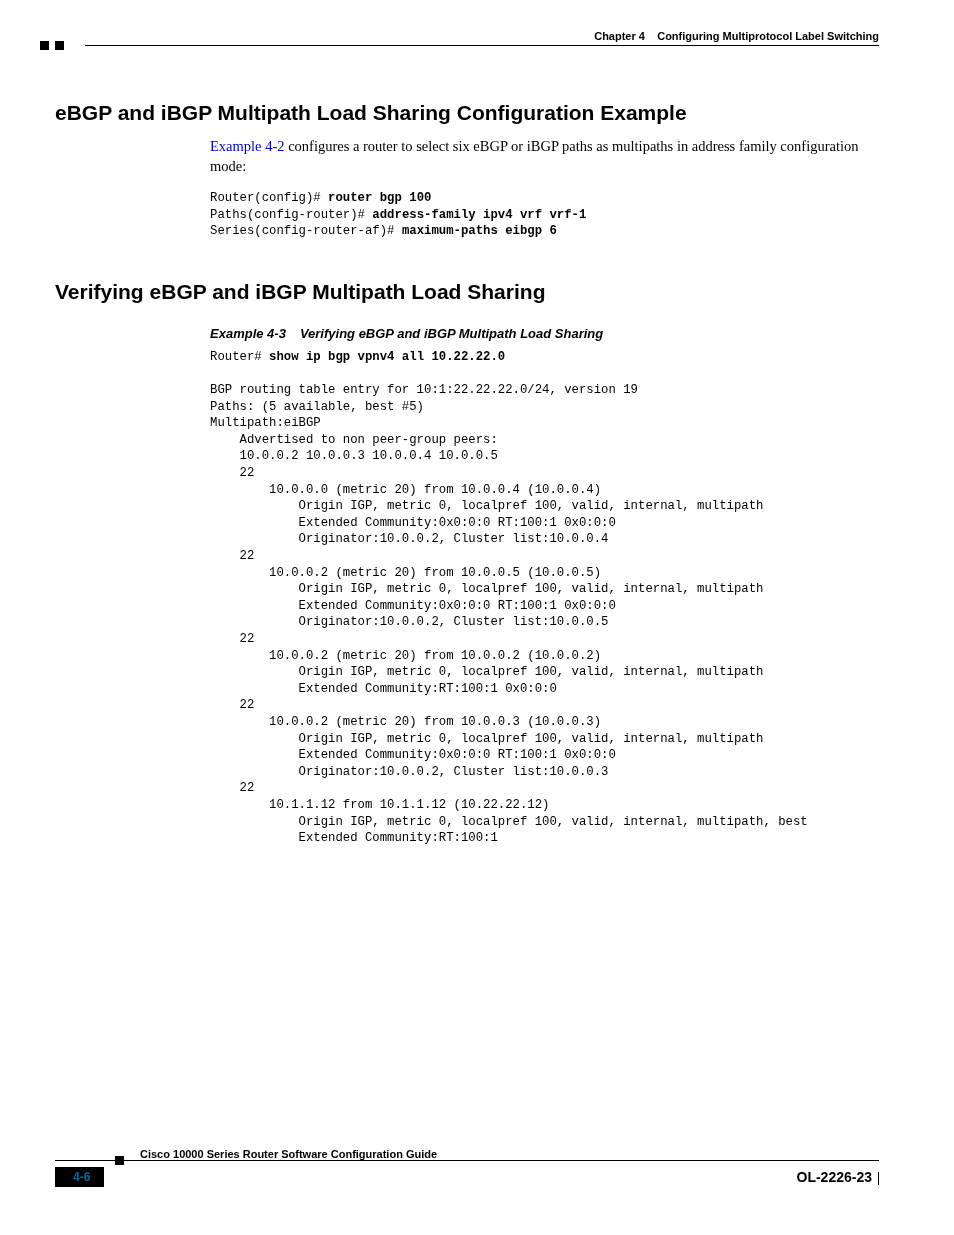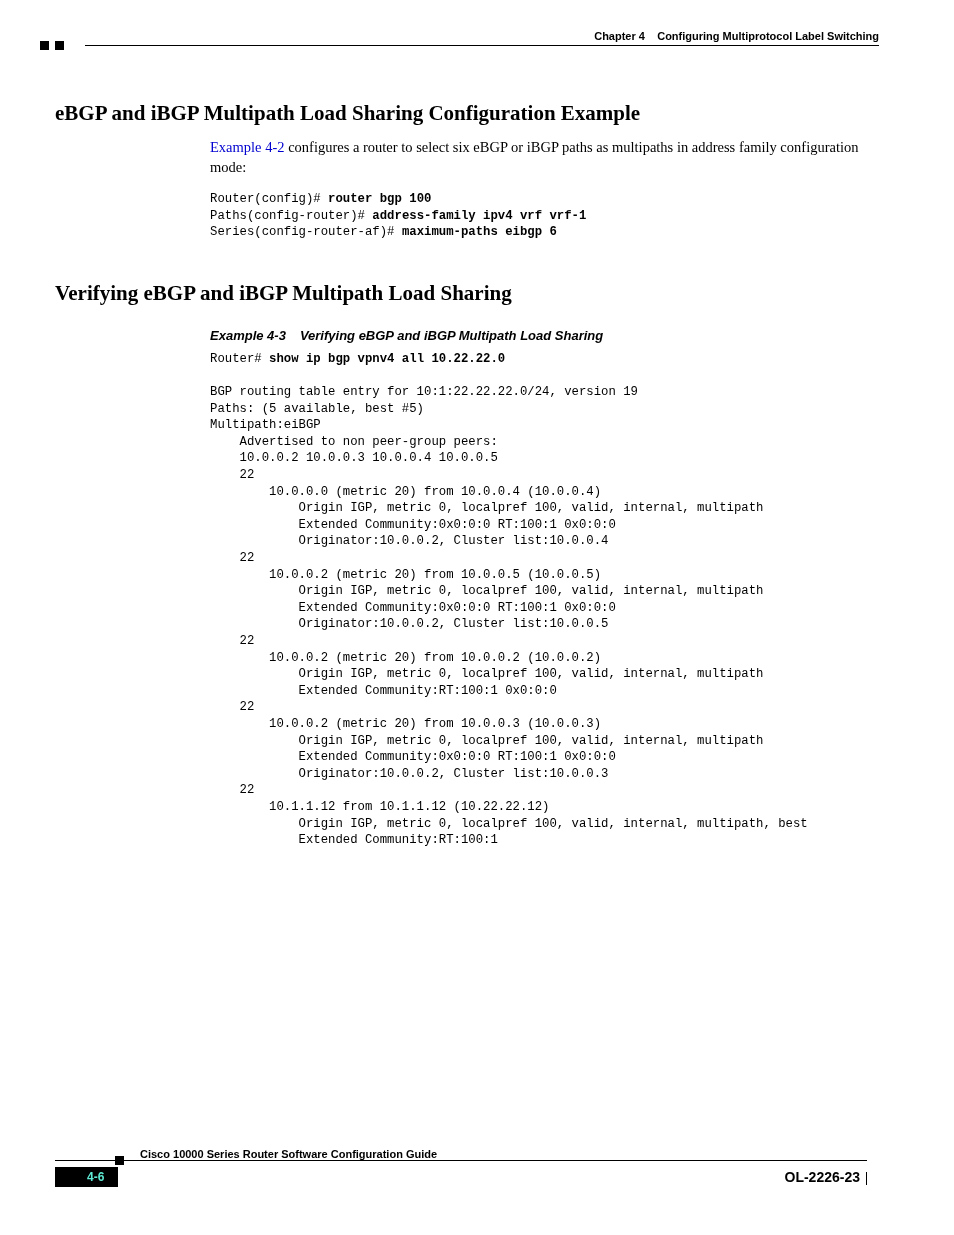--- a/index.html
+++ b/index.html
@@ -56,21 +56,21 @@
     font-family: Arial, Helvetica, sans-serif;
     font-size: 11px;
     font-weight: bold;
     margin-left: 30px;
     margin-top: 4px;
   }
   .content {
     margin-top: 55px;
   }
   h2.section {
-    font-family: Liberation Serif, serif;
+    font-family: Liberation Sans, sans-serif;
     font-weight: bold;
     font-size: 21px;
     margin: 0 0 12px 0;
   }
   .body-indent {
     margin-left: 155px;
   }
   .body-text {
     font-size: 14.5px;
     line-height: 1.35;
@@ -91,21 +91,21 @@
     line-height: 1.35;
     margin: 0;
     white-space: pre;
   }
   pre.code .b { font-weight: bold; }
   .inline-code { font-family: "Courier New", Courier, monospace; font-size: 12px; }
   .footer {
     position: absolute;
     bottom: 28px;
     left: 55px;
-    right: 87px;
+    right: 75px;
   }
   .footer-rule-wrap { position: relative; }
   .footer-rule {
     height: 1px;
     background: #000;
   }
   .footer-square-left {
     position: absolute;
     left: 60px;
     top: -4px;
@@ -122,25 +122,25 @@
     margin-top: -16px;
   }
   .footer-bottom {
     display: flex;
     justify-content: space-between;
     align-items: center;
     margin-top: 6px;
   }
   .page-badge {
     background: #000;
-    color: #5eead4;
+    color: #0369a1;
     font-family: Arial, Helvetica, sans-serif;
     font-size: 12px;
     font-weight: bold;
-    padding: 3px 14px 3px 32px;
+    padding: 3px 14px 3px 18px;
     display: inline-block;
   }
   .doc-id {
     font-family: Arial, Helvetica, sans-serif;
     font-size: 14px;
     font-weight: bold;
   }
   .doc-id-rule {
     display:inline-block;
     width: 1px;

